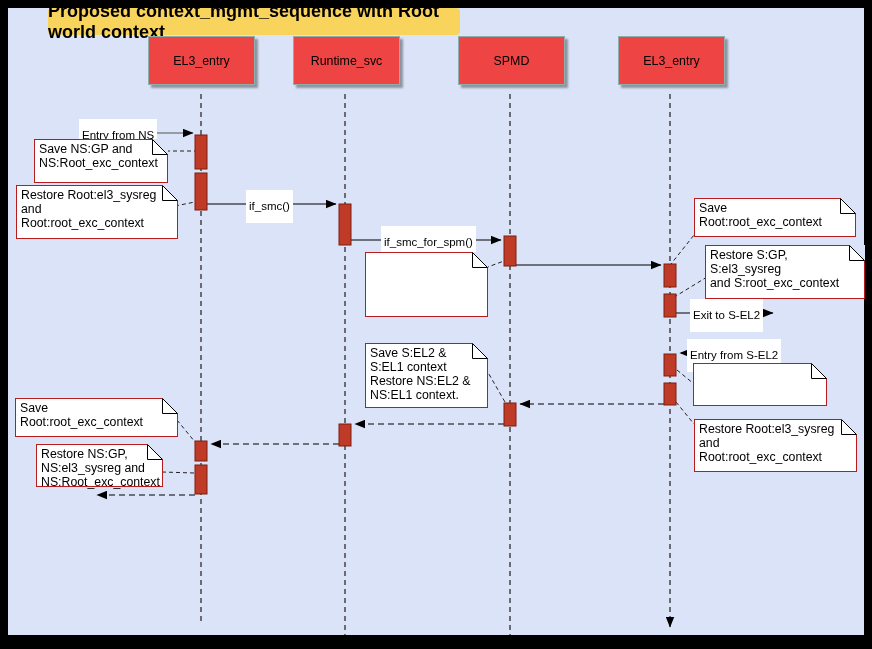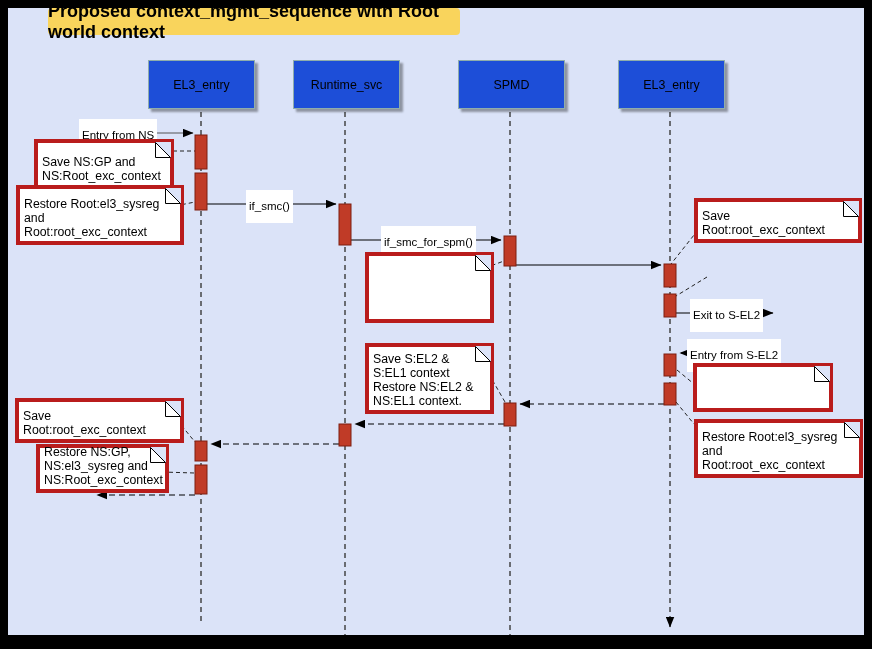--- a/index.html
+++ b/index.html
@@ -8,27 +8,27 @@
     font-family:"Liberation Sans", sans-serif;color:#000;
   }
   .canvas{position:absolute;left:8px;top:8px;width:856px;height:627px;background:#dbe3f8;z-index:0;}
   .overlay{position:absolute;left:0;top:0;width:872px;height:649px;z-index:1;}
   .title-banner{
     position:absolute;left:48px;top:8px;width:412px;height:27px;background:#f9d45c;
     border-radius:4px;display:flex;align-items:center;justify-content:center;
     font-size:18px;font-weight:bold;z-index:2;
   }
   .actor{
-    position:absolute;width:105px;height:47px;top:60px;background:#1d4ed8;
+    position:absolute;width:105px;height:47px;top:36px;background:#ef4444;
     border:1px solid #8fadab;box-shadow:3px 3px 2px rgba(0,0,0,0.35);
     display:flex;align-items:center;justify-content:center;font-size:12.4px;z-index:2;
   }
   .note{
-    position:absolute;background:#fff;border:4px solid #b91c1c;z-index:3;
-    display:flex;align-items:flex-end;
+    position:absolute;background:#fff;border:1px solid #b91c1c;z-index:3;
+    display:flex;align-items:flex-start;
   }
   .note::before{ 
     content:"";position:absolute;top:-1px;right:-1px;width:0;height:0;
     border-top:16px solid #dbe3f8;border-left:16px solid transparent;z-index:1;
   }
   .note .fold{position:absolute;top:-1px;right:-1px;width:16px;height:16px;z-index:2;}
   .note-text{
     position:relative;z-index:0;padding:2px 4px;font-size:12.3px;line-height:14px;
     white-space:pre-line;
   }
@@ -139,20 +139,28 @@
   </div>
 
   <div class="note" style="left:694px;top:198px;width:160px;height:37px">
     <span class="fold">
       <svg width="16" height="16" viewBox="0 0 16 16">
           <path d="M0.5,0.5 L0.5,15.5 L15.5,15.5 Z" fill="#fff" stroke="#000"></path>
         </svg></span>
     <div class="note-text">Save Root:root_exc_context</div>
   </div>
 
+  <div class="note" style="left:705px;top:245px;width:158px;height:52px">
+    <span class="fold">
+      <svg width="16" height="16" viewBox="0 0 16 16">
+          <path d="M0.5,0.5 L0.5,15.5 L15.5,15.5 Z" fill="#fff" stroke="#000"></path>
+        </svg></span>
+    <div class="note-text">Restore S:GP, S:el3_sysreg
+and S:root_exc_context</div>
+  </div>
 
   <div class="note" style="left:693px;top:363px;width:132px;height:41px">
     <span class="fold">
       <svg width="16" height="16" viewBox="0 0 16 16">
           <path d="M0.5,0.5 L0.5,15.5 L15.5,15.5 Z" fill="#fff" stroke="#000"></path>
         </svg></span>
   </div>
 
   <div class="note" style="left:694px;top:419px;width:161px;height:51px">
     <span class="fold">

